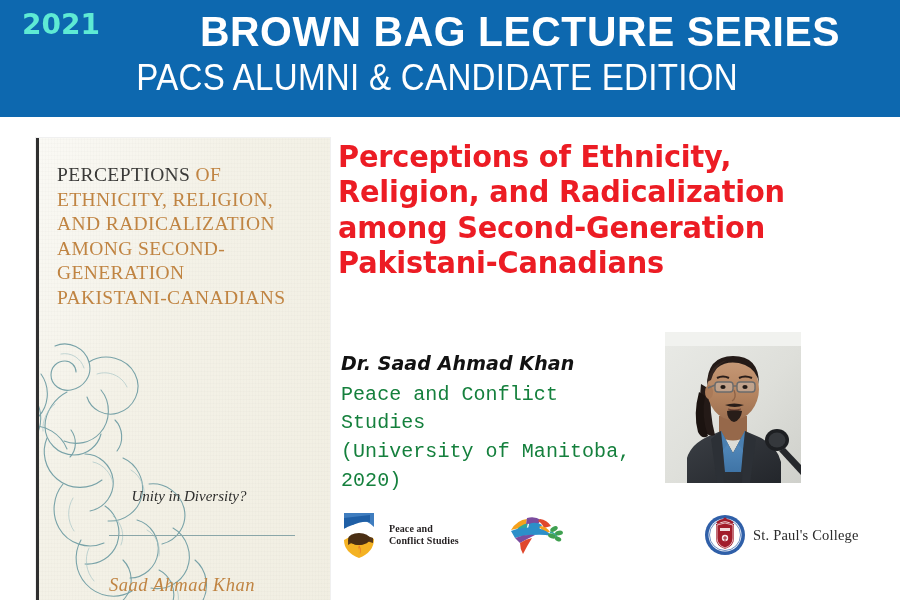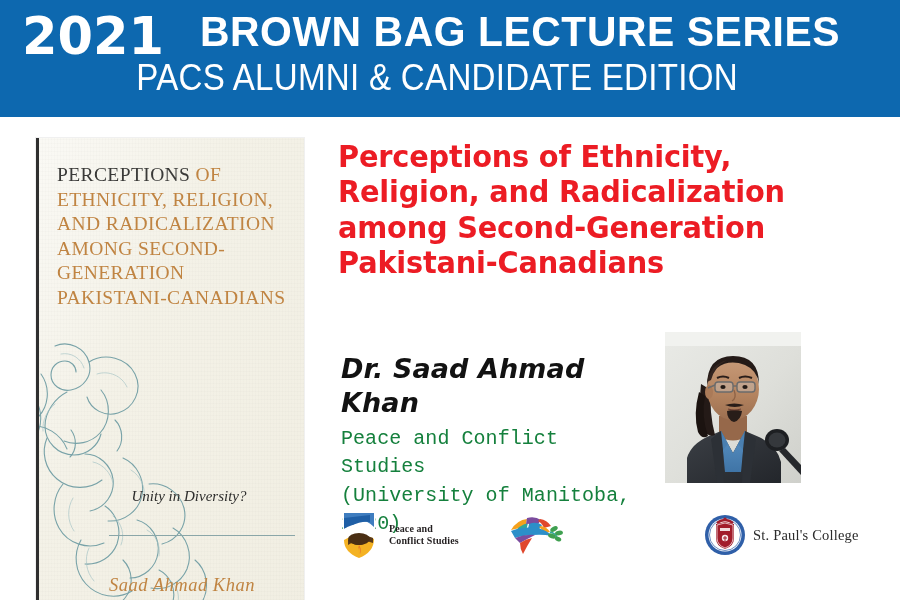--- a/index.html
+++ b/index.html
@@ -26,24 +26,24 @@
     left: 0; top: 0;
     width: 900px;
     height: 117px;
     background: #0D68AF;
     overflow: hidden;
   }
   .banner-year {
     position: absolute;
     left: 22px;
     top: 11px;
-    color: #ffffff;
+    color: #5eead4;
     font-family: "DejaVu Sans", sans-serif;
     font-weight: bold;
-    font-size: 51px;
+    font-size: 28px;
     letter-spacing: 0px;
     line-height: 1;
   }
   .banner-main {
     position: absolute;
     left: 150px;
     top: 9px;
     width: 740px;
     text-align: center;
     color: #ffffff;
@@ -72,21 +72,21 @@
     transform: scaleX(0.92);
     transform-origin: center top;
     white-space: nowrap;
   }
 
   
   .book {
     position: absolute;
     left: 36px;
     top: 138px;
-    width: 268px;
+    width: 294px;
     height: 462px;
     background: #f4f2e8;
     background-image:
       linear-gradient(115deg, rgba(255,255,255,0.55) 0%, rgba(243,240,228,0.2) 40%, rgba(236,232,216,0.35) 100%);
     border-left: 3px solid #2f2f2f;
     box-shadow: 0 0 0 1px rgba(0,0,0,0.06);
     overflow: hidden;
   }
   .book-texture {
     position: absolute;
@@ -177,21 +177,21 @@
   .speaker {
     position: absolute;
     left: 341px;
     top: 352px;
     width: 310px;
   }
   .speaker-name {
     font-family: "DejaVu Sans", sans-serif;
     font-weight: bold;
     font-style: italic;
-    font-size: 27px;
+    font-size: 19px;
     color: #121212;
     letter-spacing: 0.1px;
     line-height: 1.25;
     margin-bottom: 5px;
   }
   .speaker-line {
     font-family: Liberation Mono, monospace;
     font-size: 20px;
     color: #15803d;
     line-height: 1.43;

